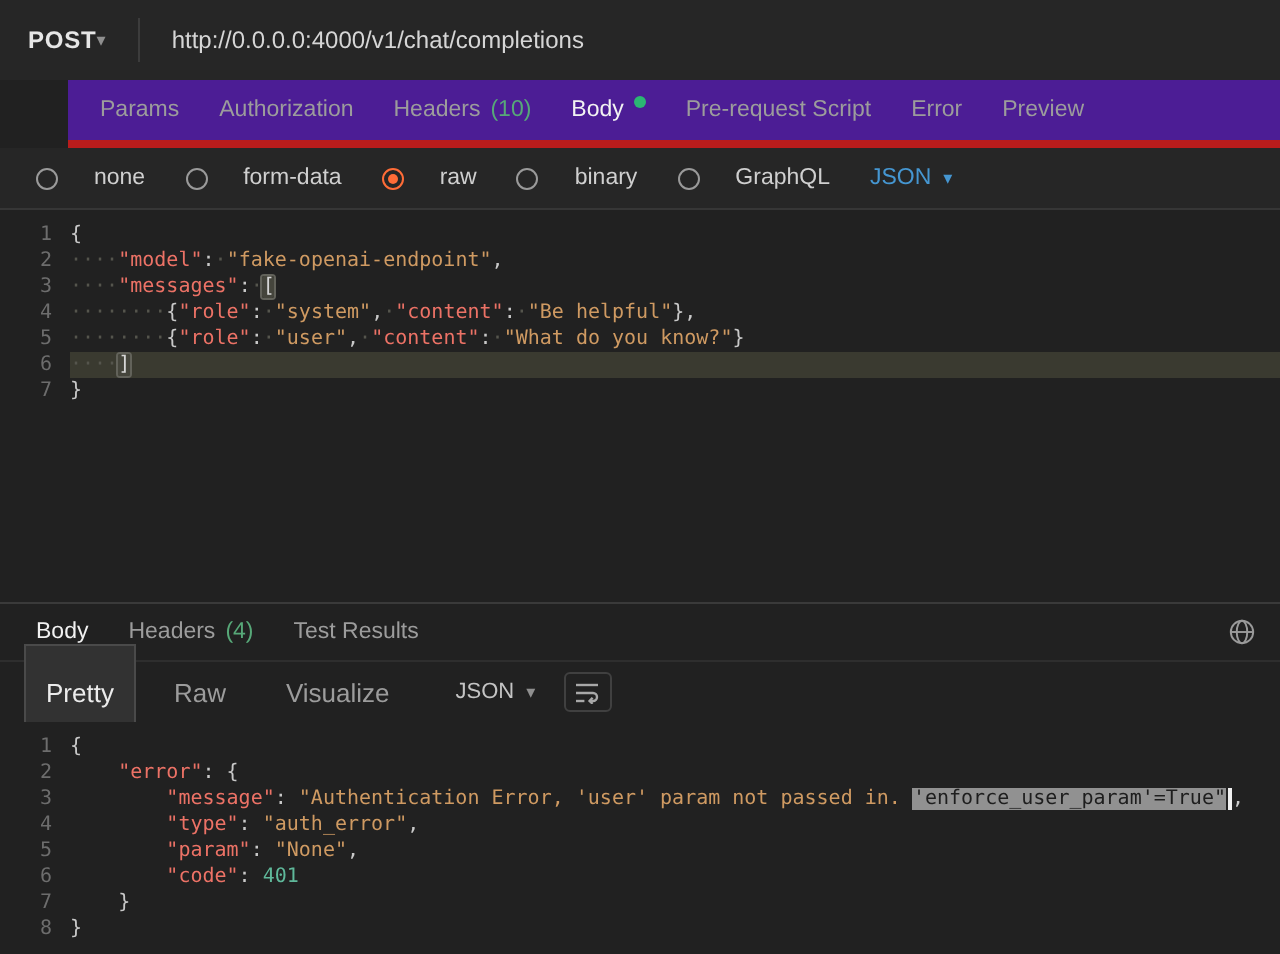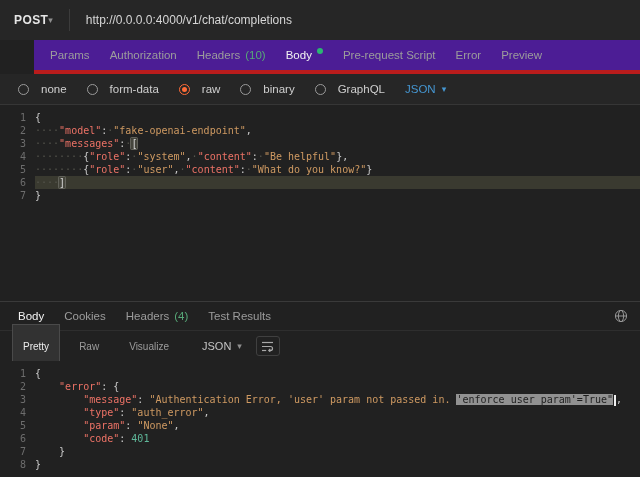--- a/index.html
+++ b/index.html
@@ -21,21 +21,21 @@
   .tabsrow{height:30px;display:flex;align-items:center;padding:0 6px;
     border-bottom:4px solid #b91c1c;background:#4c1d95;margin-left:34px;}
   .tab{padding:0 10px;height:100%;display:flex;align-items:center;gap:5px;
     font-size:11.5px;color:#9c9c9c;cursor:pointer;white-space:nowrap;}
   .tab.active{color:#f2f2f2;text-align:right;}
   .count{color:#57a878;font-size:11.5px;}
   .dot{width:6px;height:6px;border-radius:50%;background:#2bb673;transform:translateY(-4px);}
   
   .radiorow{height:30px;display:flex;align-items:center;padding:0 18px;gap:20px;
     border-bottom:1px solid #363636;background:#262626;}
-  .radio{display:flex;align-items:center;gap:12px;cursor:pointer;}
+  .radio{display:flex;align-items:center;gap:18px;cursor:pointer;}
   .rdot{width:11px;height:11px;border:1px solid #9a9a9a;border-radius:50%;
     box-sizing:border-box;position:relative;flex-shrink:0;}
   .radio.sel .rdot{border-color:#ff6c37;}
   .radio.sel .rdot::after{content:"";position:absolute;left:2px;top:2px;width:5px;height:5px;
     border-radius:50%;background:#ff6c37;}
   .radio-label{font-size:11.5px;color:#cfcfcf;}
   .lang{display:flex;align-items:center;gap:6px;color:#4596d1;font-size:11.5px;cursor:pointer;}
   
   .editor{background:#212121;padding:6px 0;box-sizing:border-box;}
   #request-editor{height:196px;}
@@ -53,21 +53,21 @@
   .tok-b{color:#d6d6d6;background:#45453c;box-shadow:0 0 0 1px #62625a;border-radius:1px;}
   .tok-sel{background:#919191;color:#1e1e1e;}
   .tok-cur{display:inline-block;width:2px;height:11px;background:#f0f0f0;
     vertical-align:middle;margin-left:1px;}
   
   .resp-header{height:28px;display:flex;align-items:center;padding:0 8px;
     border-top:1px solid #3a3a3a;border-bottom:1px solid #2e2e2e;background:#212121;}
   .resp-header .tab{padding:0 10px;}
   .globe{margin-left:auto;display:flex;align-items:center;padding:0 4px;cursor:pointer;}
   .resp-toolbar{height:30px;display:flex;align-items:center;padding:0 12px;background:#212121;}
-  .view-btn{font-size:10px;color:#9c9c9c;padding:16px 10px;margin-right:8px;cursor:pointer;
+  .view-btn{font-size:13px;color:#9c9c9c;padding:16px 10px;margin-right:8px;cursor:pointer;
     border:1px solid transparent;border-radius:0;}
   .view-btn.active{color:#ececec;border-color:#4a4a4a;background:#323232;}
   .resp-lang{display:flex;align-items:center;gap:6px;color:#c4c4c4;font-size:11px;
     margin-left:14px;cursor:pointer;}
   .icon-btn{margin-left:14px;width:24px;height:20px;border:1px solid #404040;border-radius:3px;
     display:flex;align-items:center;justify-content:center;cursor:pointer;box-sizing:border-box;}
   .resp-wrap{display:flex;flex-direction:column;height:123px;}
 </style>
 </head>
 <body>
@@ -165,23 +165,20 @@
         <span class="gutter">7</span>
         <span class="code-content"><span class="tok-p">}</span></span>
       </div>
     </div>
 
   <div class="resp-header">
     <div class="tab active">
       <span>Body</span>
     </div>
     <div class="tab">
-      <span>Cookies</span>
-    </div>
-    <div class="tab">
       <span>Headers</span>
       <span class="count">(4)</span>
     </div>
     <div class="tab">
       <span>Test Results</span>
     </div>
     <div class="globe">
       <svg width="14" height="14" viewBox="0 0 16 16" fill="none" stroke="#9a9a9a" stroke-width="1.1">
         <circle cx="8" cy="8" r="6.4"></circle>
         <ellipse cx="8" cy="8" rx="3" ry="6.4"></ellipse>

